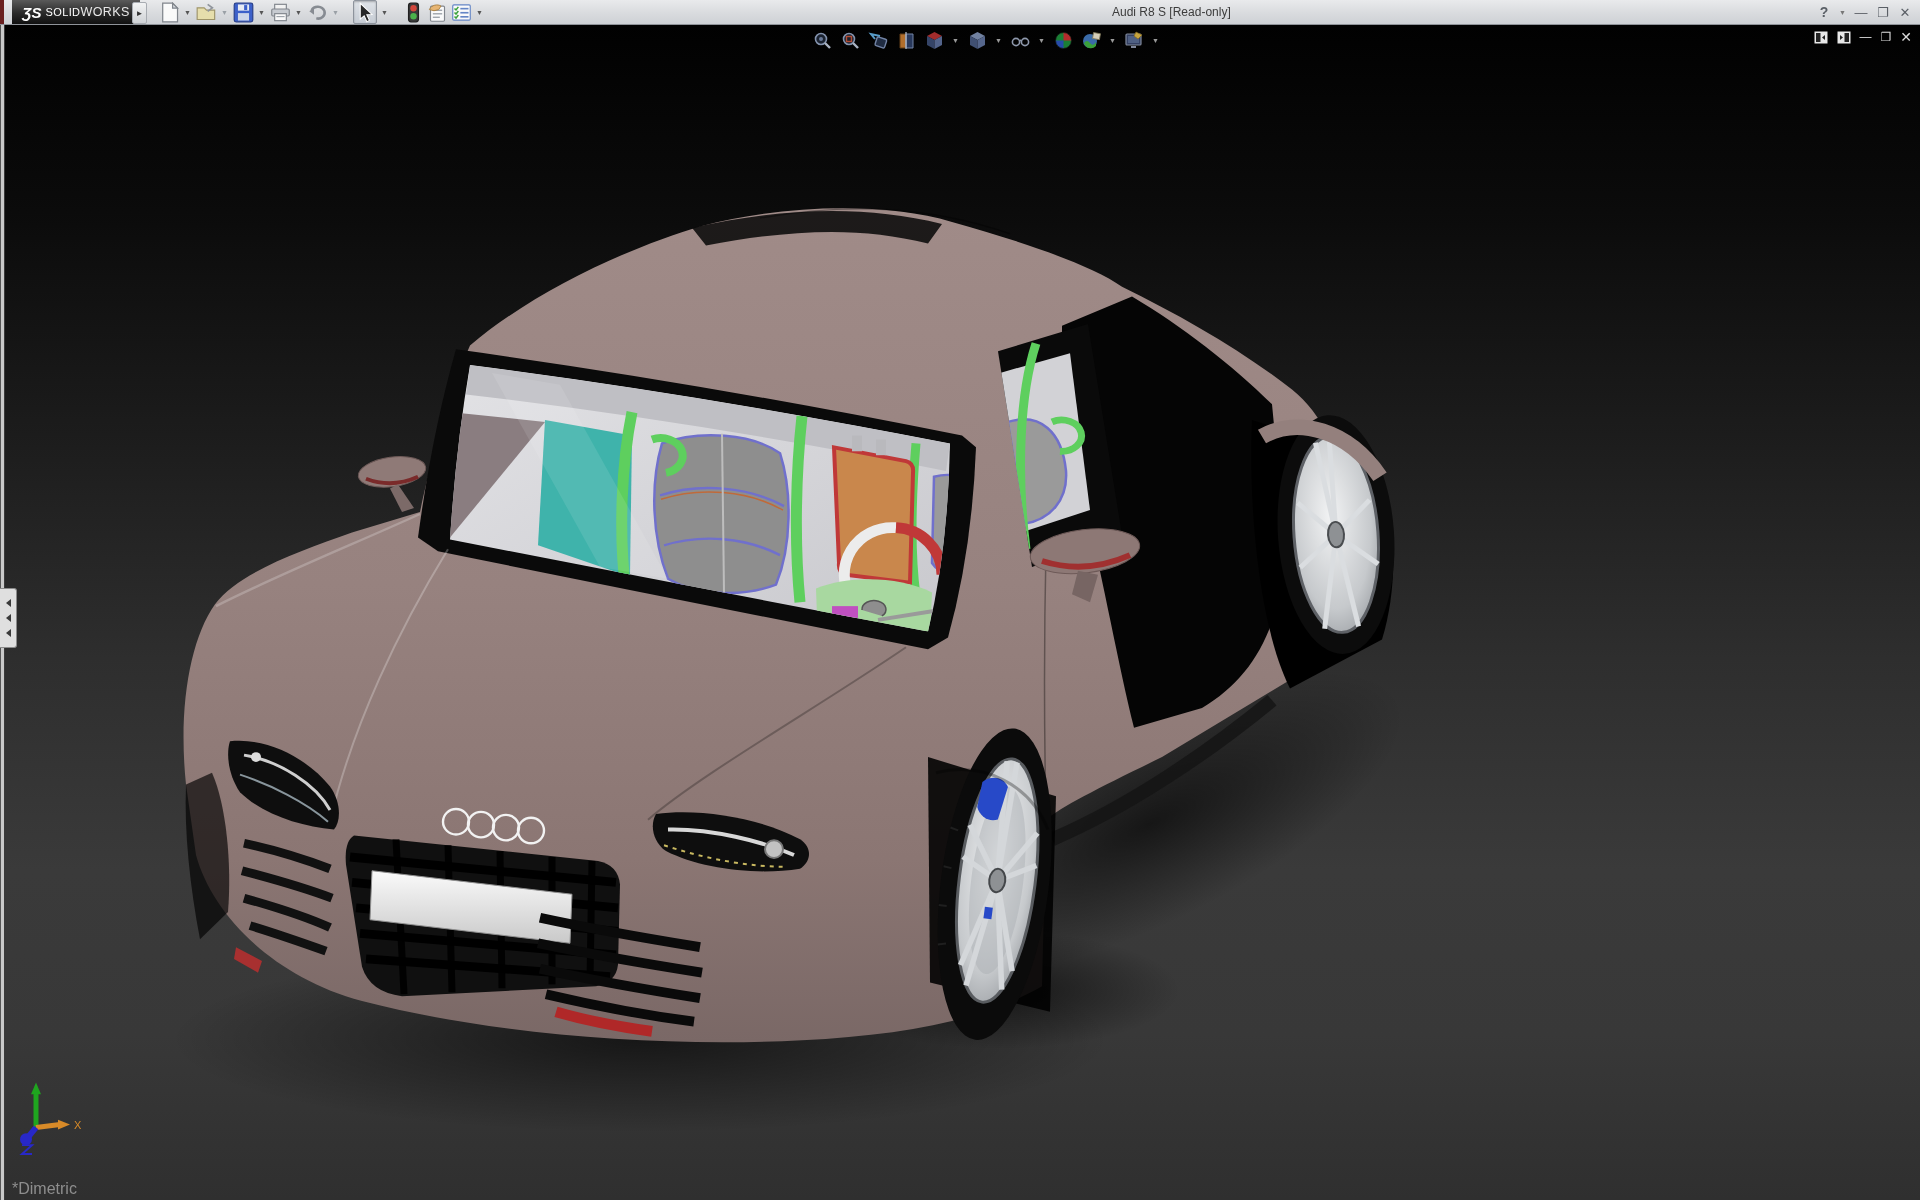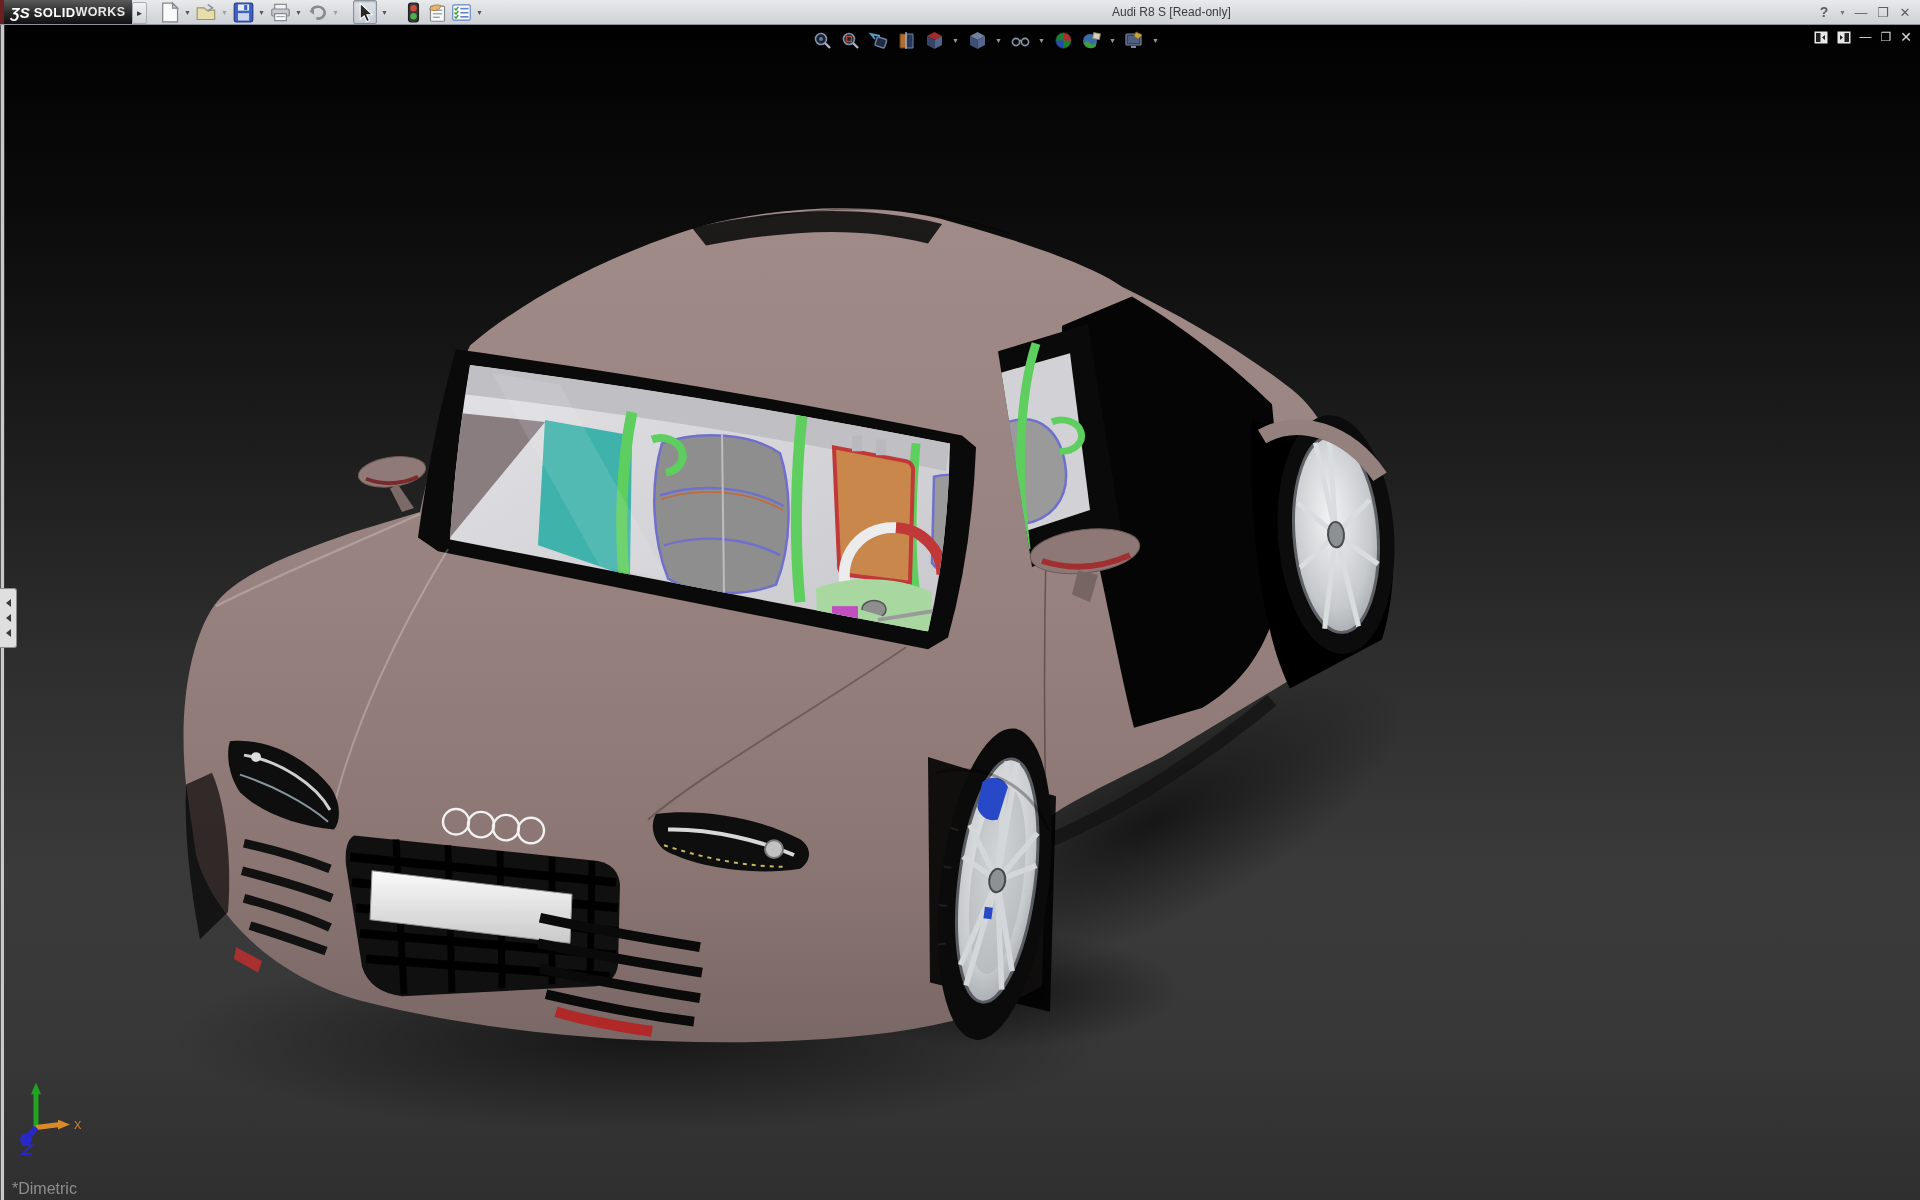--- a/index.html
+++ b/index.html
@@ -1,26 +1,26 @@
 <!DOCTYPE html>
 <html><head>
 <meta charset="utf-8">
 <style>
   html,body{margin:0;padding:0;width:1920px;height:1200px;overflow:hidden;
     font-family:"Liberation Sans",sans-serif;background:#222;}
   .titlebar{position:absolute;left:0;top:0;width:1920px;height:24px;
     background:linear-gradient(180deg,#e9eaec 0%,#d9dbde 55%,#ced1d5 100%);
     border-bottom:1px solid #8f9399;z-index:50;}
   .red-edge{position:absolute;left:0;top:0;width:4px;height:24px;background:#6a2020;}
-  .sw-logo{position:absolute;left:4px;top:0;width:128px;height:24px;
+  .sw-logo{position:absolute;left:12px;top:0;width:128px;height:24px;
     background:linear-gradient(180deg,#5a5a5a 0%,#2a2a2a 55%,#101010 100%);
     display:flex;align-items:center;justify-content:center;color:#fff;white-space:nowrap;}
   .sw-mark{font-style:italic;font-weight:bold;font-size:15px;margin-right:4px;}
-  .sw-bold{font-weight:bold;font-size:13px;letter-spacing:.4px;text-align:right;}
-  .sw-light{font-weight:bold;font-size:12.5px;letter-spacing:.4px;color:#e8e8e8;}
+  .sw-bold{font-weight:normal;font-size:11px;letter-spacing:.4px;text-align:right;}
+  .sw-light{font-weight:normal;font-size:12.5px;letter-spacing:.4px;color:#e8e8e8;}
   .tb-expander{position:absolute;left:132px;top:2px;width:13px;height:20px;
     background:linear-gradient(180deg,#f2f3f4,#cfd2d6);border:1px solid #a8acb2;border-radius:2px;
     display:flex;align-items:center;justify-content:center;font-size:8px;color:#333;}
   .main-toolbar{position:absolute;left:158px;top:0;height:24px;display:flex;align-items:center;gap:2px;}
   .tbtn{width:22px;height:22px;display:flex;align-items:center;justify-content:center;border-radius:2px;}
   .tbtn.pressed{background:linear-gradient(180deg,#dfe3e8,#c6ccd4);border:1px solid #8d939c;box-shadow:inset 0 1px 2px rgba(0,0,0,.25);}
   .caret{width:11px;height:22px;display:flex;align-items:center;justify-content:center;font-size:7px;color:#555;}
   .caret.dim{color:#9aa0a6;}
   .tb-gap{width:8px;height:22px;}
   .win-title{position:absolute;left:1112px;top:5px;font-size:12px;color:#3c3c3c;}

